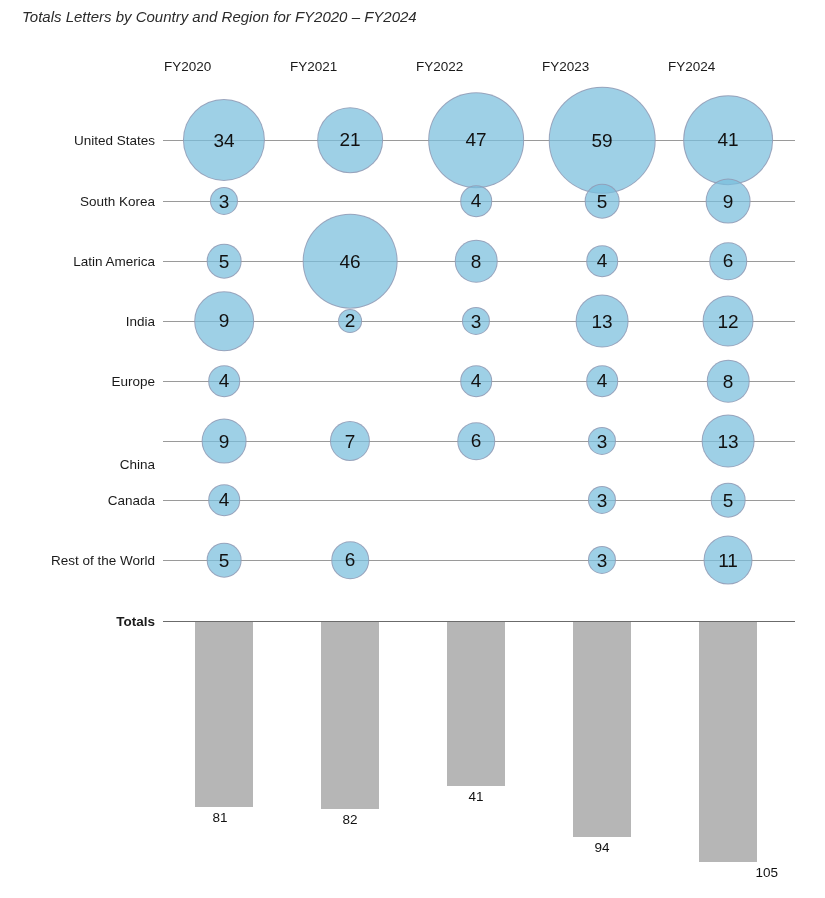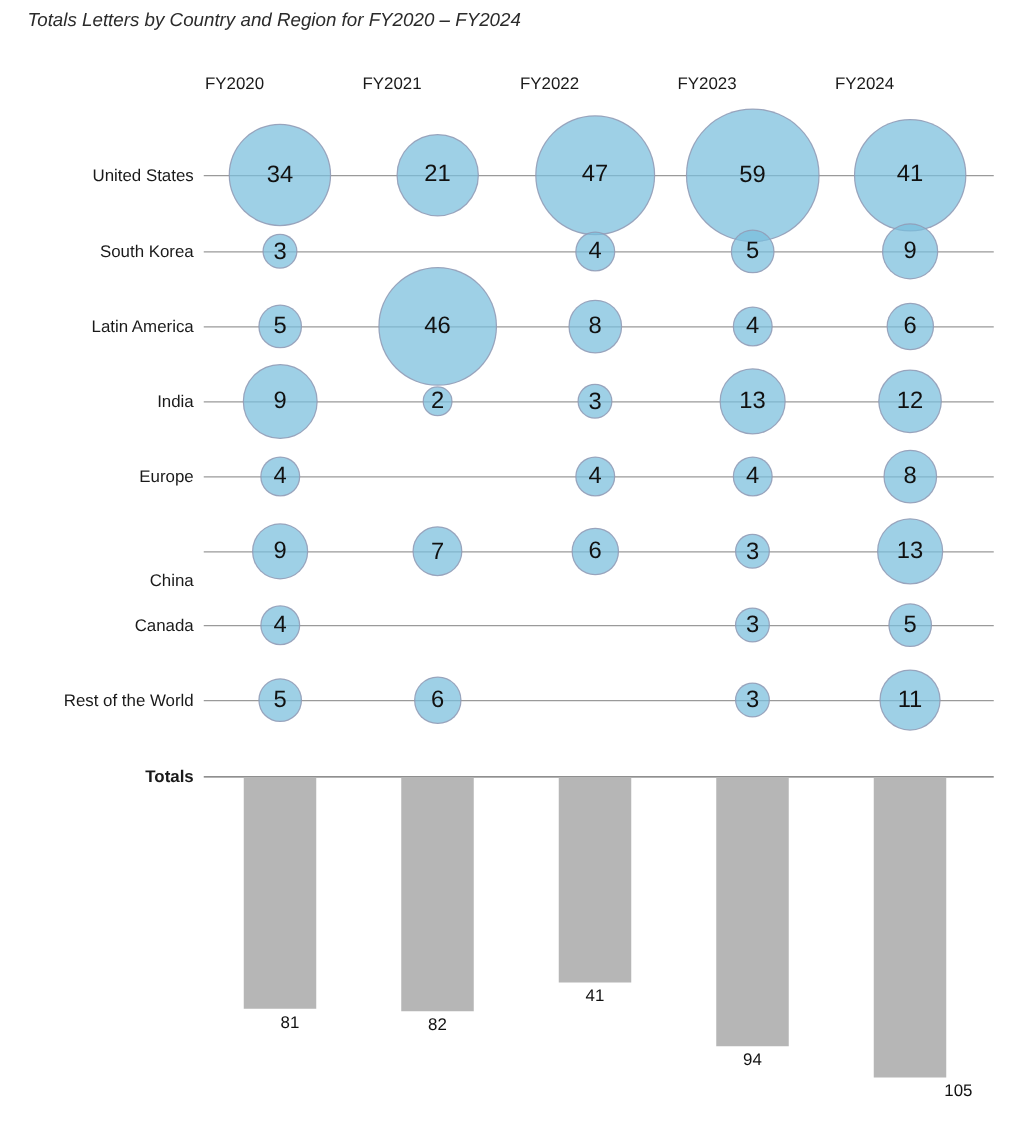--- a/index.html
+++ b/index.html
@@ -209,21 +209,21 @@
       </div>
       <div class="bubble" style="left: 602px; top: 560px; width: 28.0631px; height: 28.0631px;">
         <span>3</span>
       </div>
       <div class="bubble" style="left: 728px; top: 560px; width: 48.9794px; height: 48.9794px;">
         <span>11</span>
       </div>
     </div>
   <div id="totals-layer">
       <div class="bar" style="left: 224px; top: 622px; width: 58px; height: 185px;"></div>
-      <div class="bar-value" style="left: 232px; top: 810px;">81</div>
+      <div class="bar-value" style="left: 220px; top: 810px;">81</div>
       <div class="bar" style="left: 350px; top: 622px; width: 58px; height: 187.284px;"></div>
       <div class="bar-value" style="left: 350px; top: 812.284px;">82</div>
       <div class="bar" style="left: 476px; top: 622px; width: 58px; height: 164.444px;"></div>
       <div class="bar-value" style="left: 476px; top: 789.444px;">41</div>
       <div class="bar" style="left: 602px; top: 622px; width: 58px; height: 214.691px;"></div>
       <div class="bar-value" style="left: 602px; top: 839.691px;">94</div>
       <div class="bar" style="left: 728px; top: 622px; width: 58px; height: 239.815px;"></div>
       <div class="bar-value" style="left: 728px; top: 864.815px; text-align: right;">105</div>
     </div>
 

